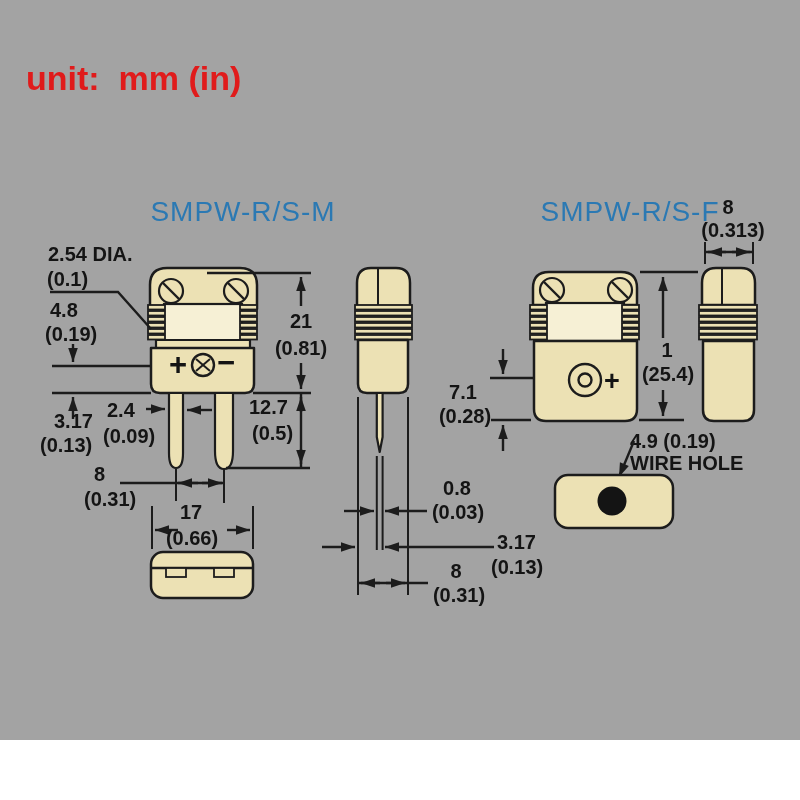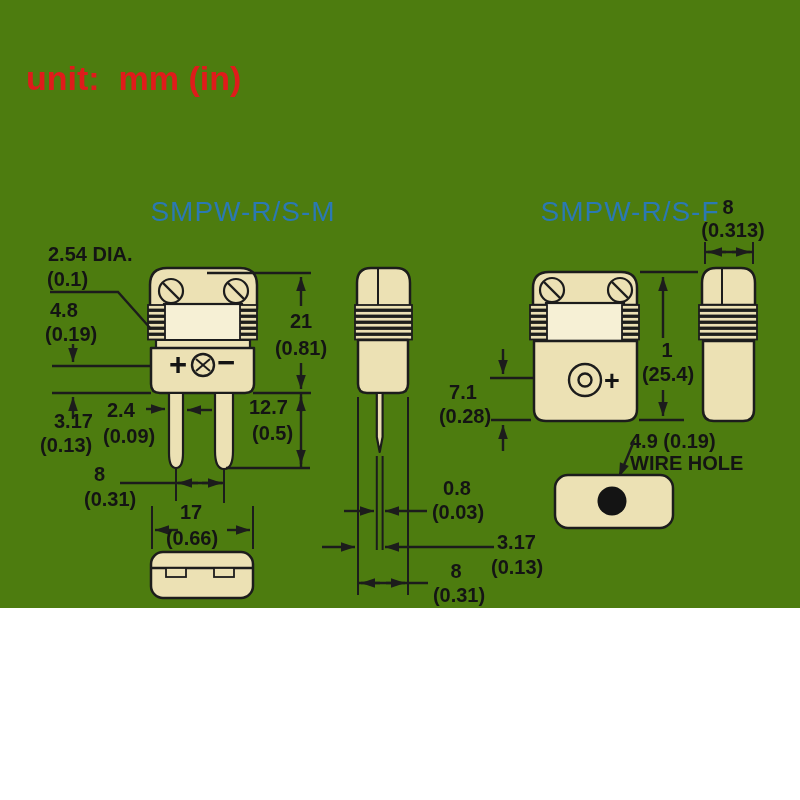--- a/index.html
+++ b/index.html
@@ -1,16 +1,16 @@
 <!DOCTYPE html>
 <html><head>
 <meta charset="utf-8">
 <style>
   html,body{margin:0;padding:0;background:#ffffff;}
-  .stage{position:relative;width:800px;height:608px;background:#4d7c0f;overflow:hidden;text-decoration:underline;}
+  .stage{position:relative;width:800px;height:740px;background:#a3a3a3;overflow:hidden;text-decoration:underline;}
   svg{display:block;}
   
   .o   {fill:#ece1b4;stroke:#1c1c1c;stroke-width:2.5;stroke-linejoin:round;}
   .o2  {fill:#ece1b4;stroke:#1c1c1c;stroke-width:2.2;stroke-linejoin:round;}
   .rc  {fill:#f6f0d5;stroke:#1c1c1c;stroke-width:2.2;}
   .fin {fill:#ece1b4;stroke:#1c1c1c;stroke-width:1.8;}
   .ln  {stroke:#1c1c1c;stroke-width:2.4;fill:none;stroke-linecap:butt;}
   .ln2 {stroke:#1c1c1c;stroke-width:2;fill:none;}
   .arr {marker-end:url(#ah);}
   .blk {fill:#141414;stroke:none;}

